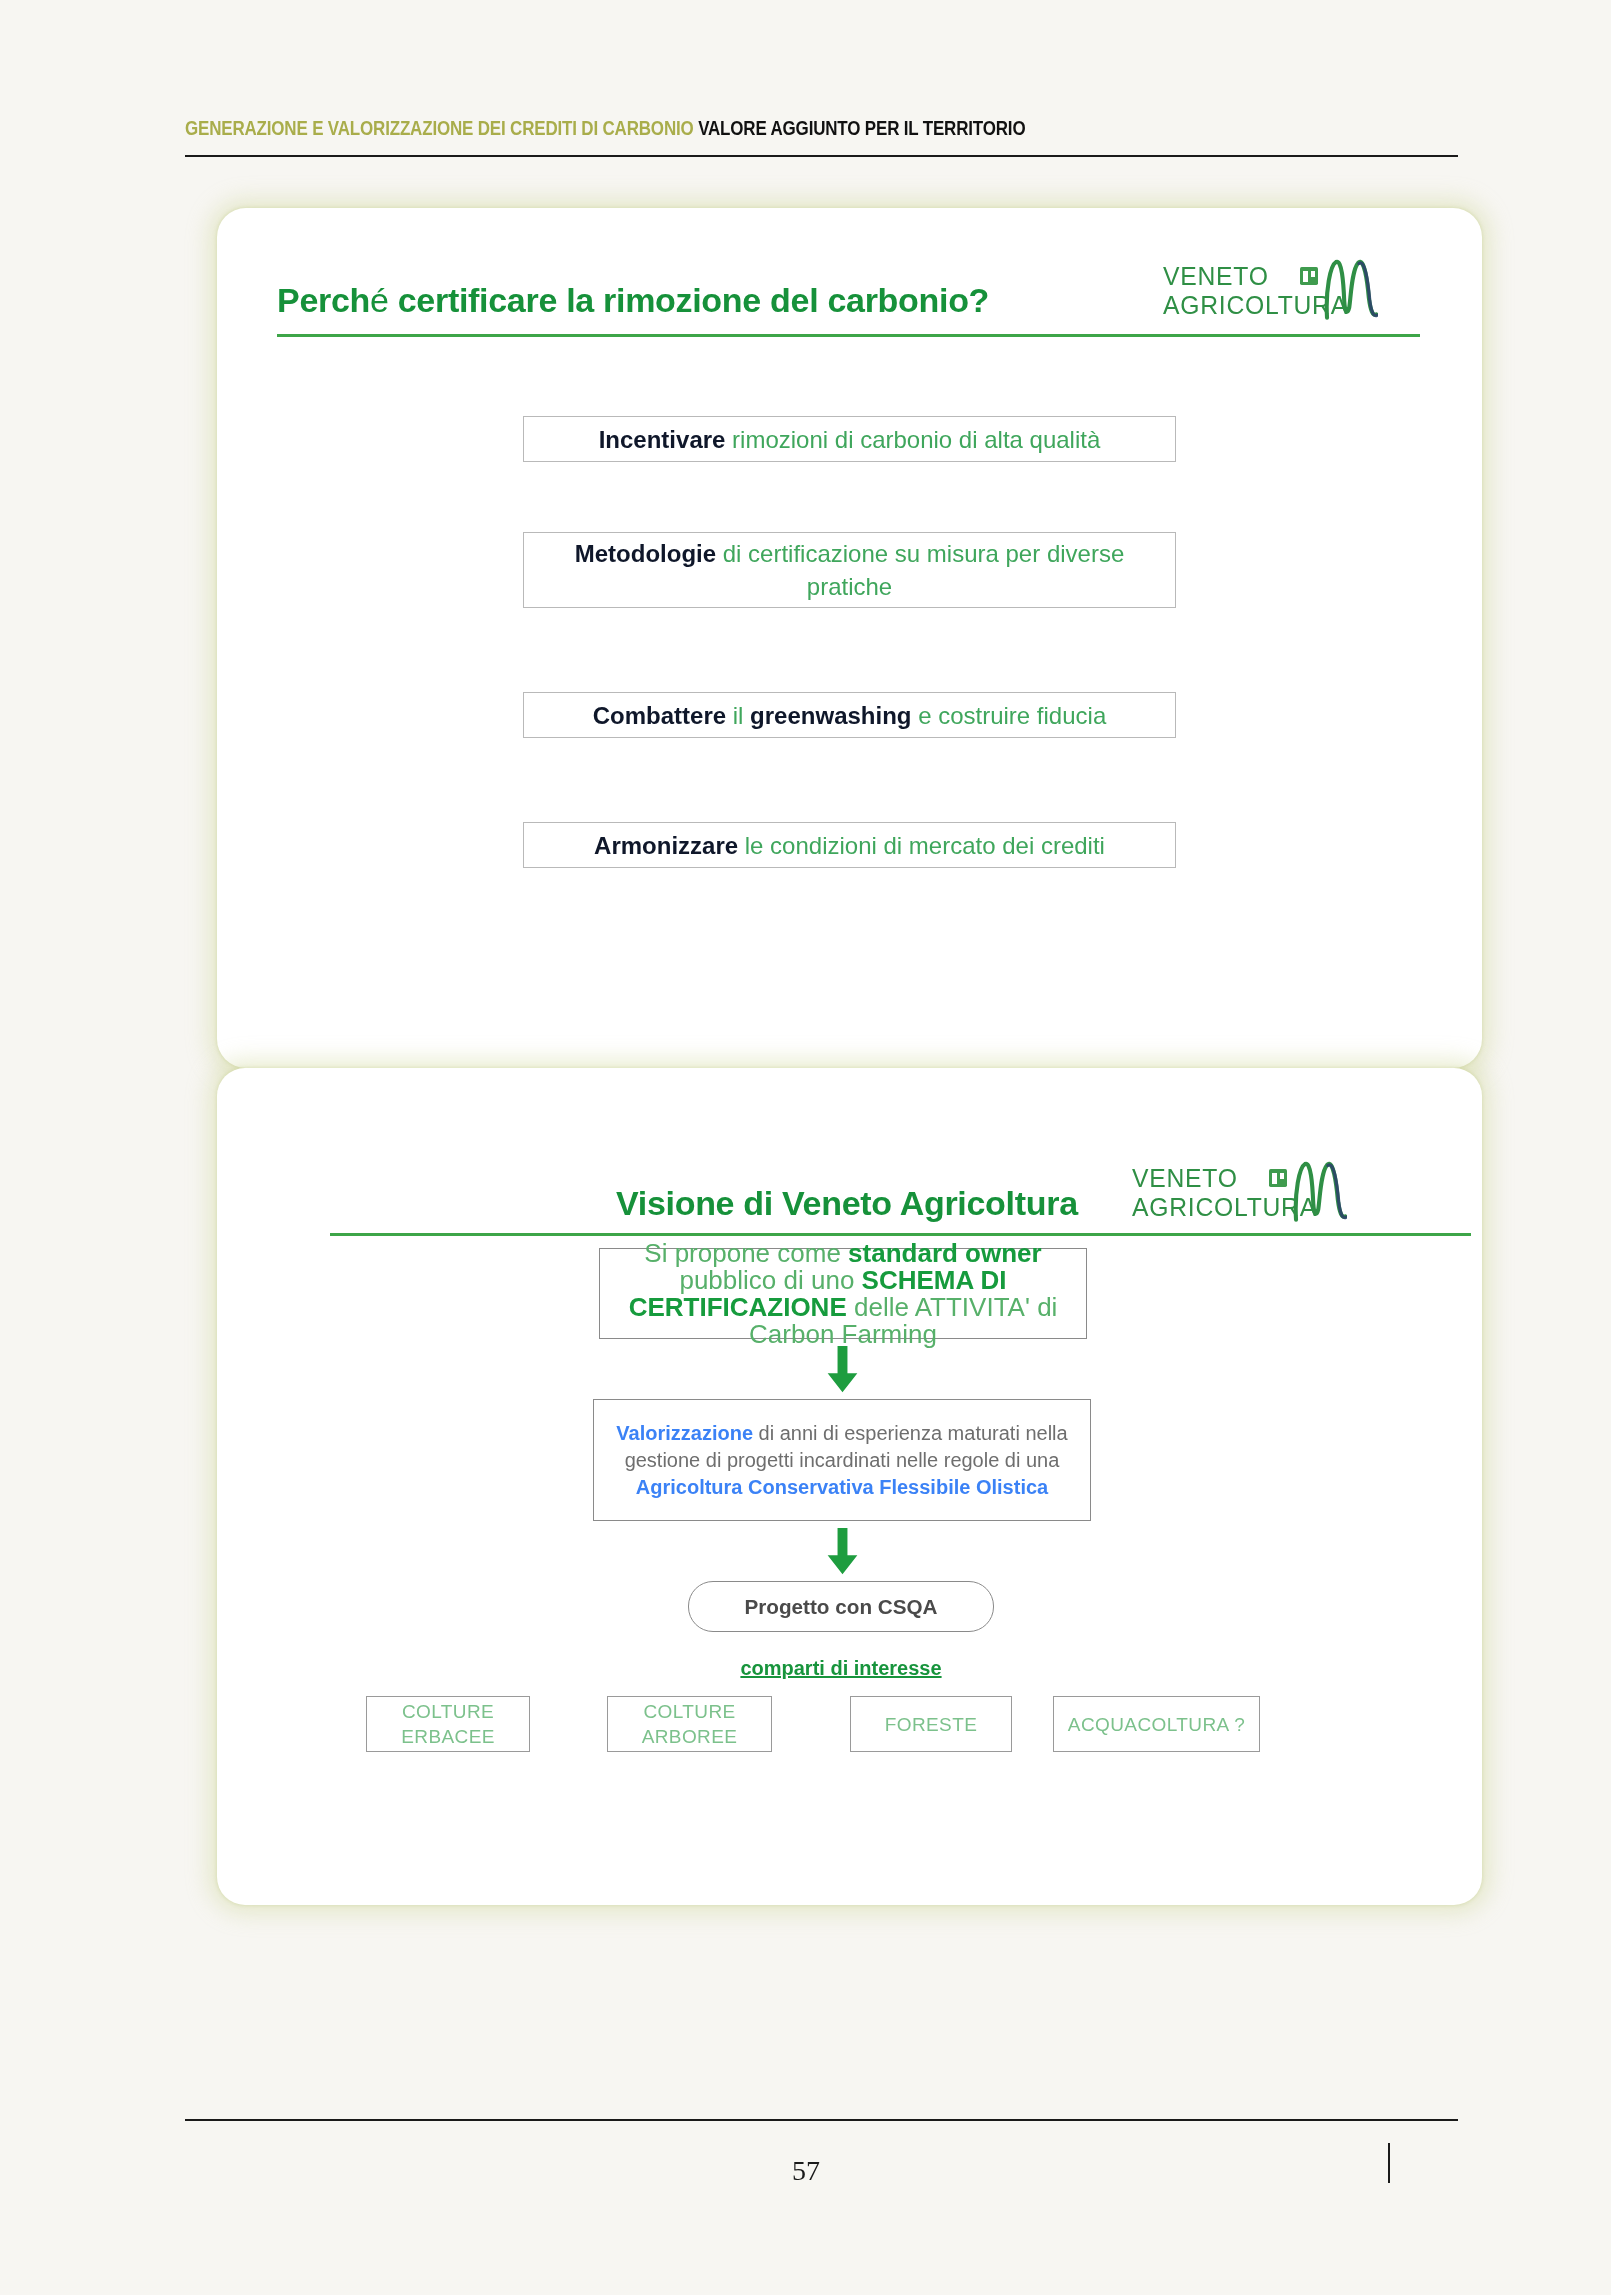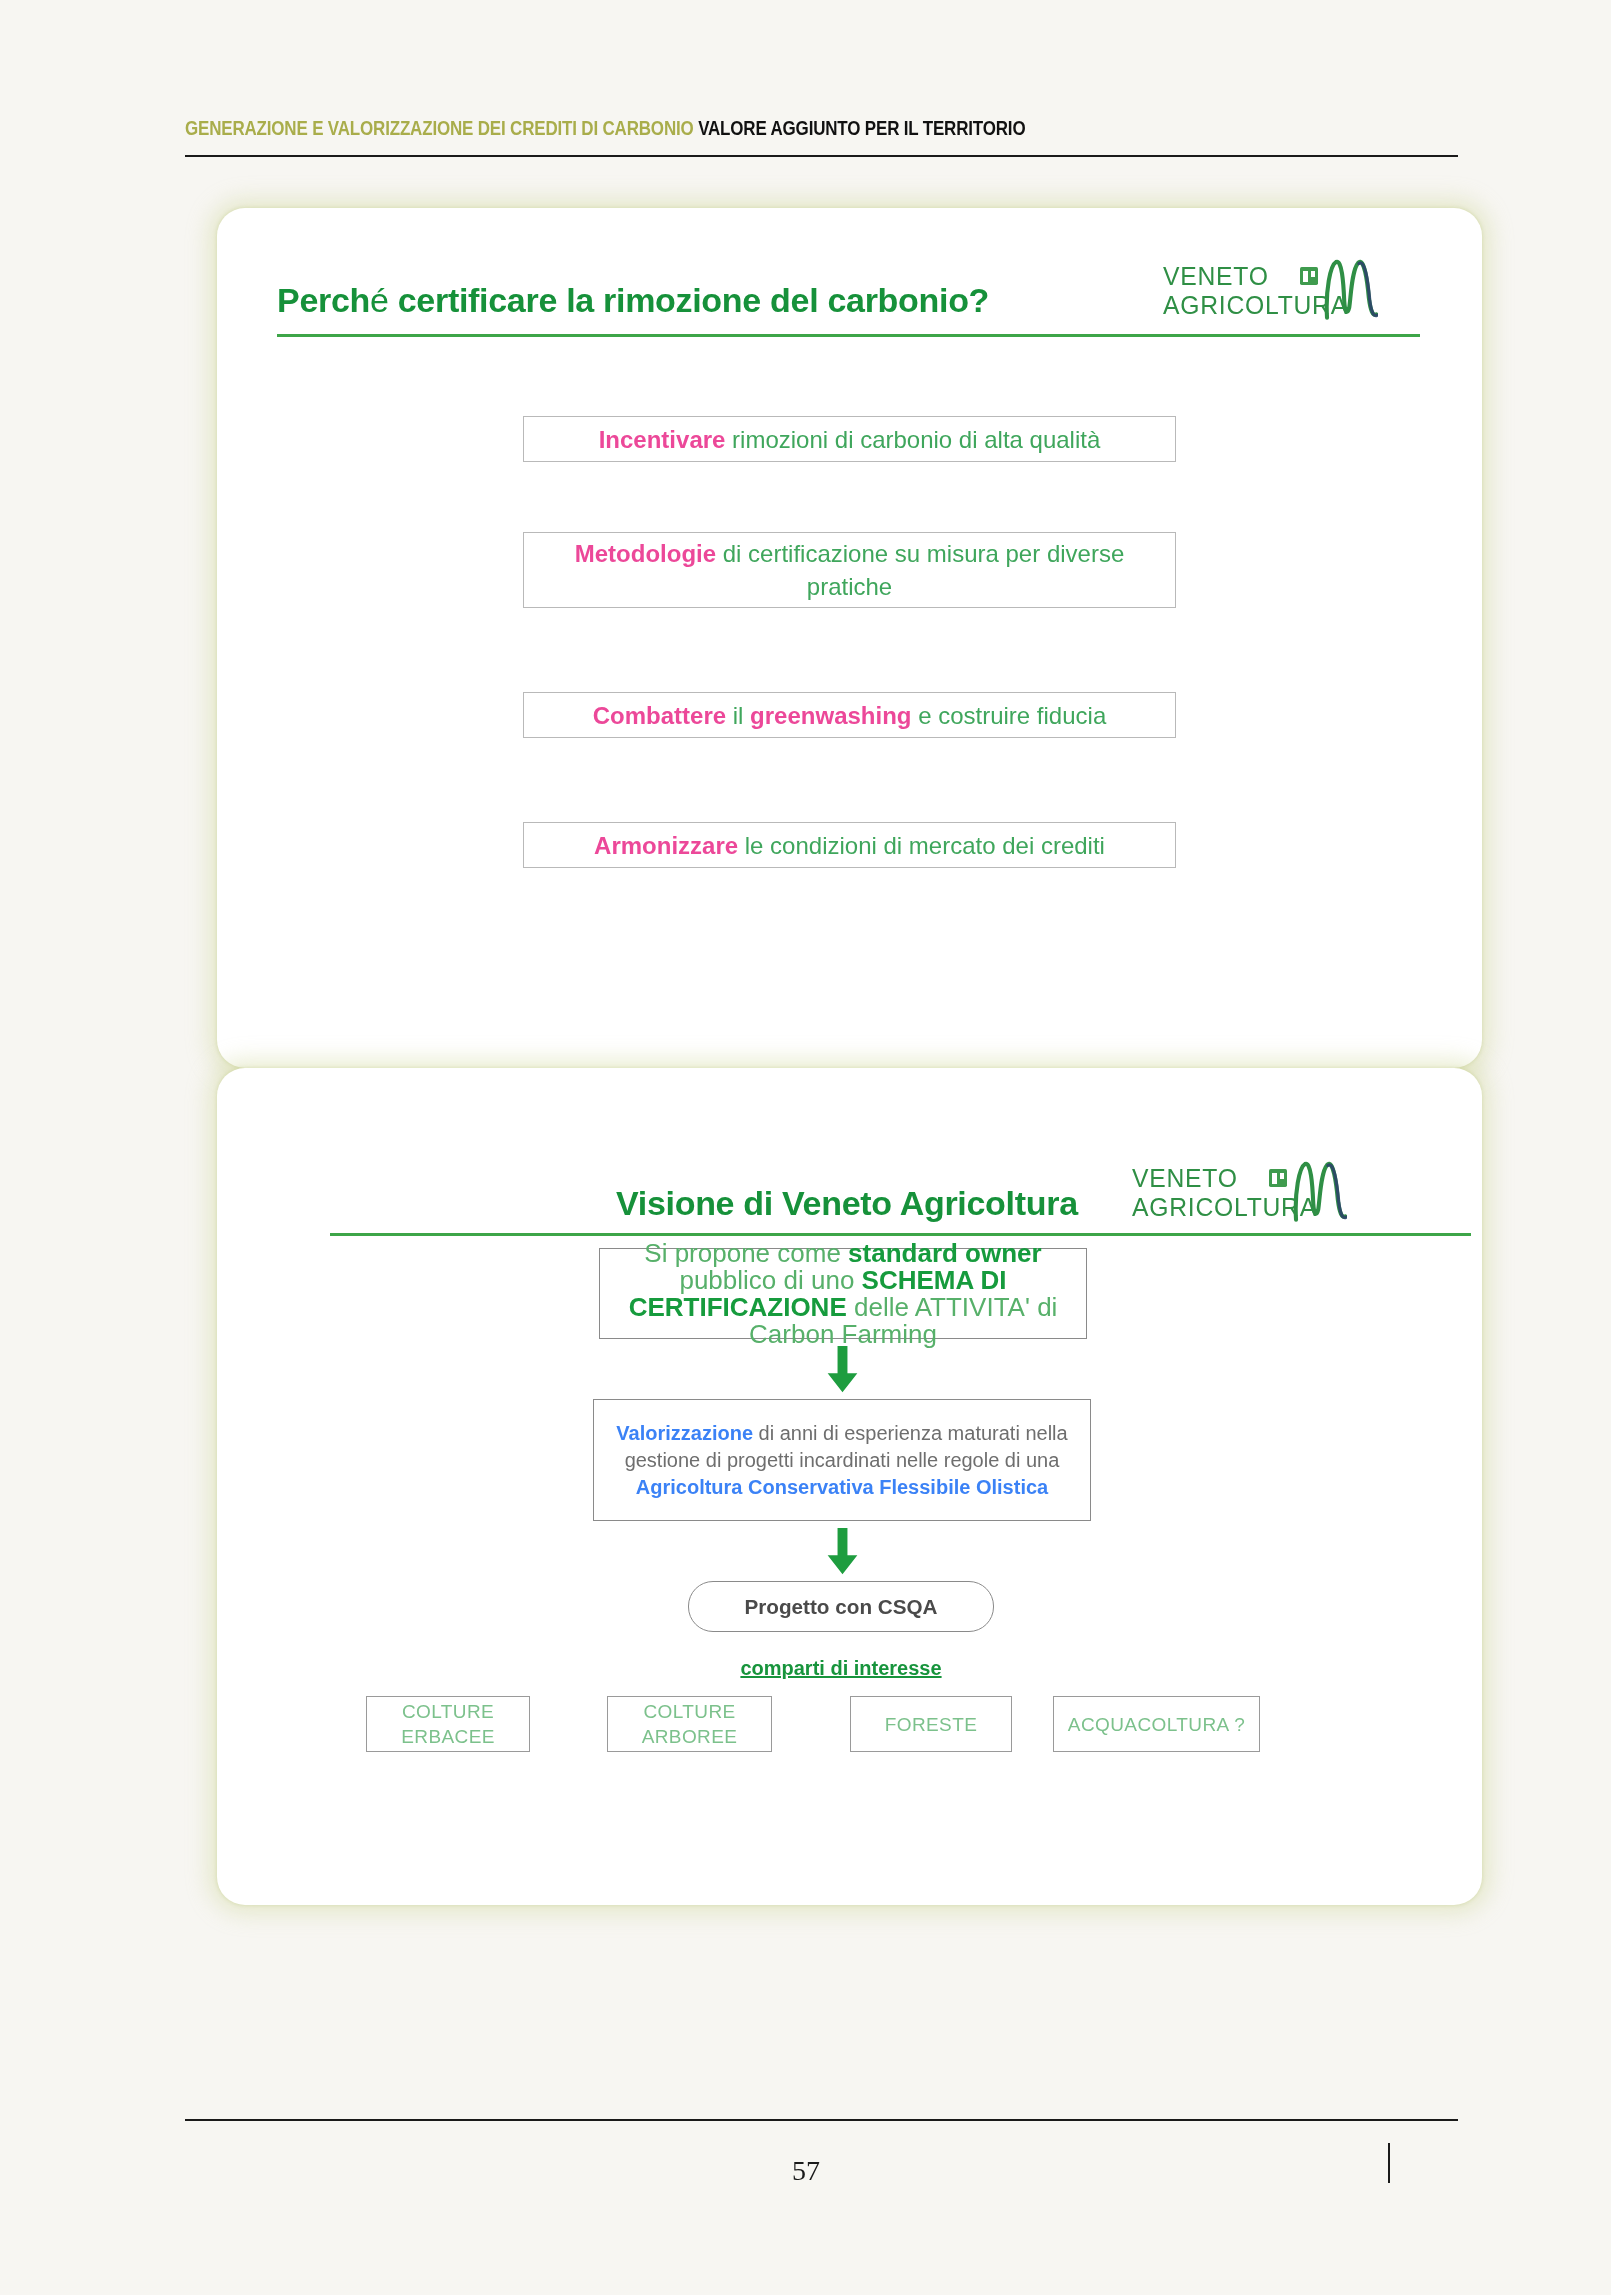--- a/index.html
+++ b/index.html
@@ -50,20 +50,21 @@
     background: #ffffff;
     border-radius: 28px;
     box-shadow: 0 0 21.5px 8.3px rgba(205, 212, 150, 0.40),
                 0 0 3.3px 0.8px rgba(190, 200, 130, 0.35);
   }
   #slide-1 {
     left: 217px;
     top: 208px;
     width: 1265px;
     height: 860px;
+    border-radius: 29px;
   }
   #slide-2 {
     left: 217px;
     top: 1068px;
     width: 1265px;
     height: 837px;
   }
 
   .slide-title {
     position: absolute;
@@ -139,21 +140,21 @@
     display: flex;
     align-items: center;
     justify-content: center;
     text-align: center;
     color: #3fa65c;
     font-family: "Liberation Sans Narrow", "Liberation Sans", sans-serif;
     font-size: 24px;
     line-height: 33px;
     padding: 5px 11.6px;
   }
-  .stmt-box b { color: #ec4899; font-weight: bold; }
+  .stmt-box b { color: #0f172a; font-weight: bold; }
 
   
   .flow-box {
     position: absolute;
     border: 1.2px solid #8a8a8a;
     background: #ffffff;
     box-sizing: border-box;
     display: flex;
     align-items: center;
     justify-content: center;

